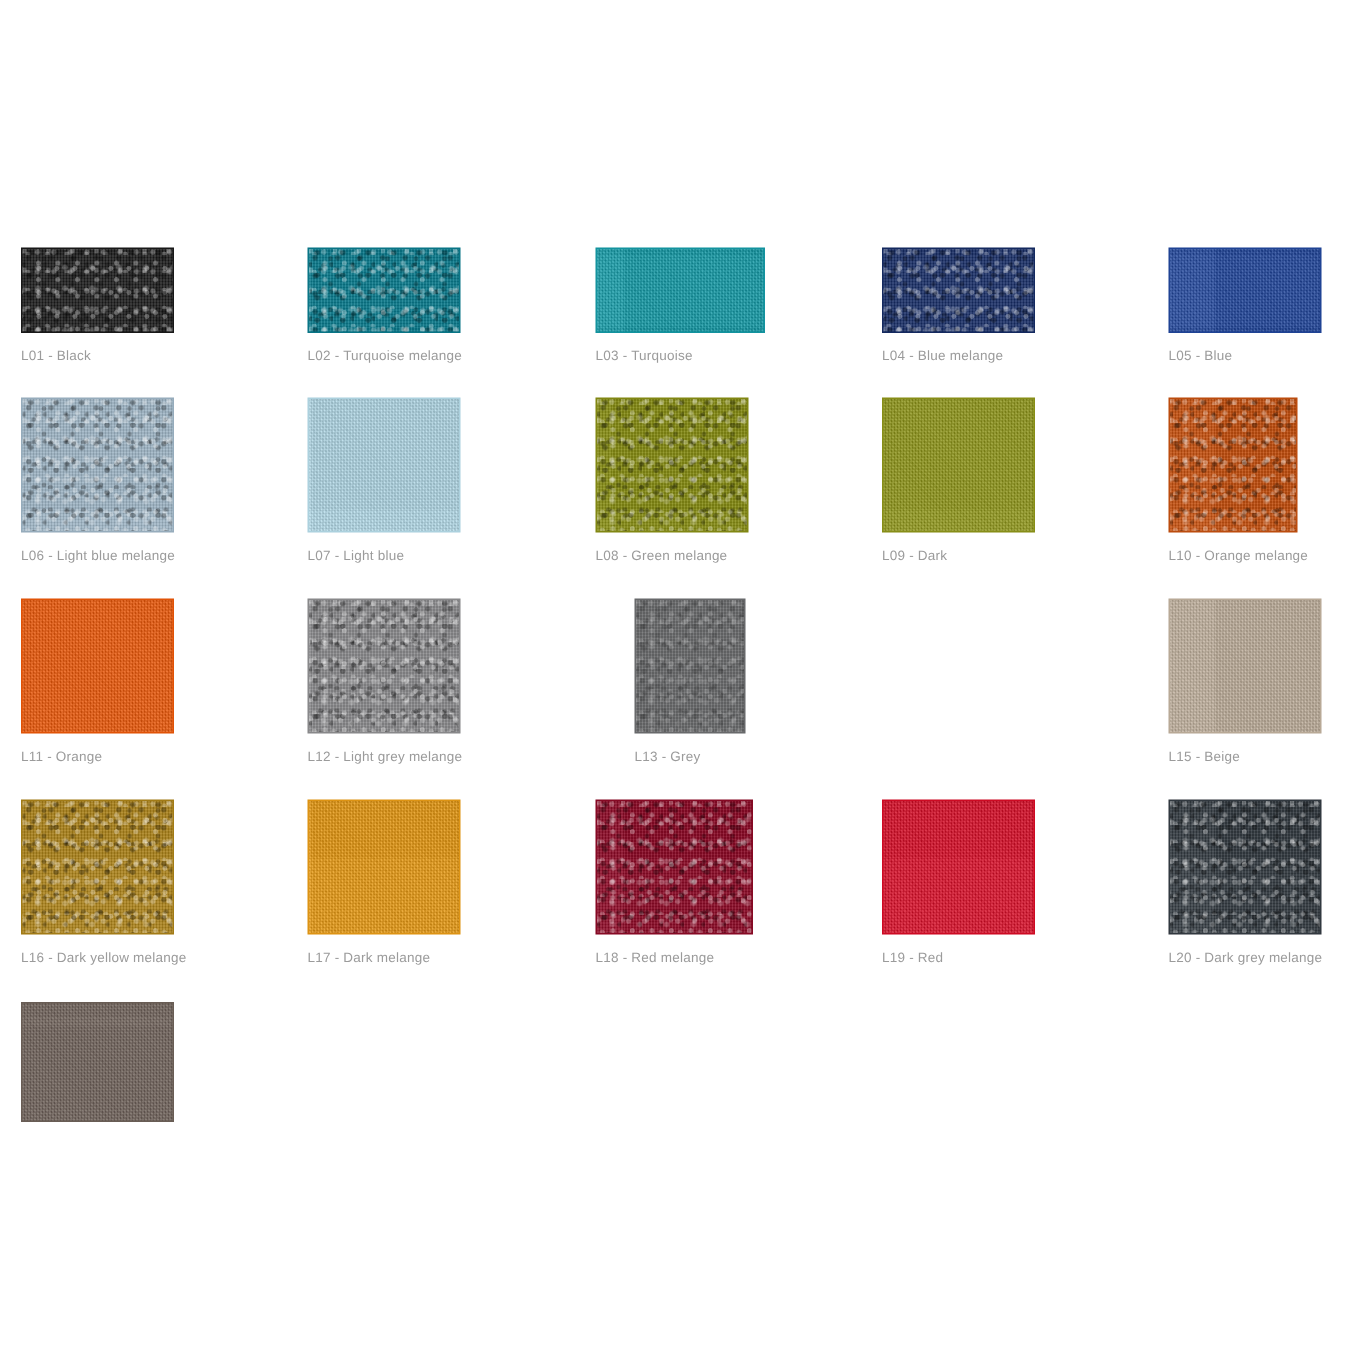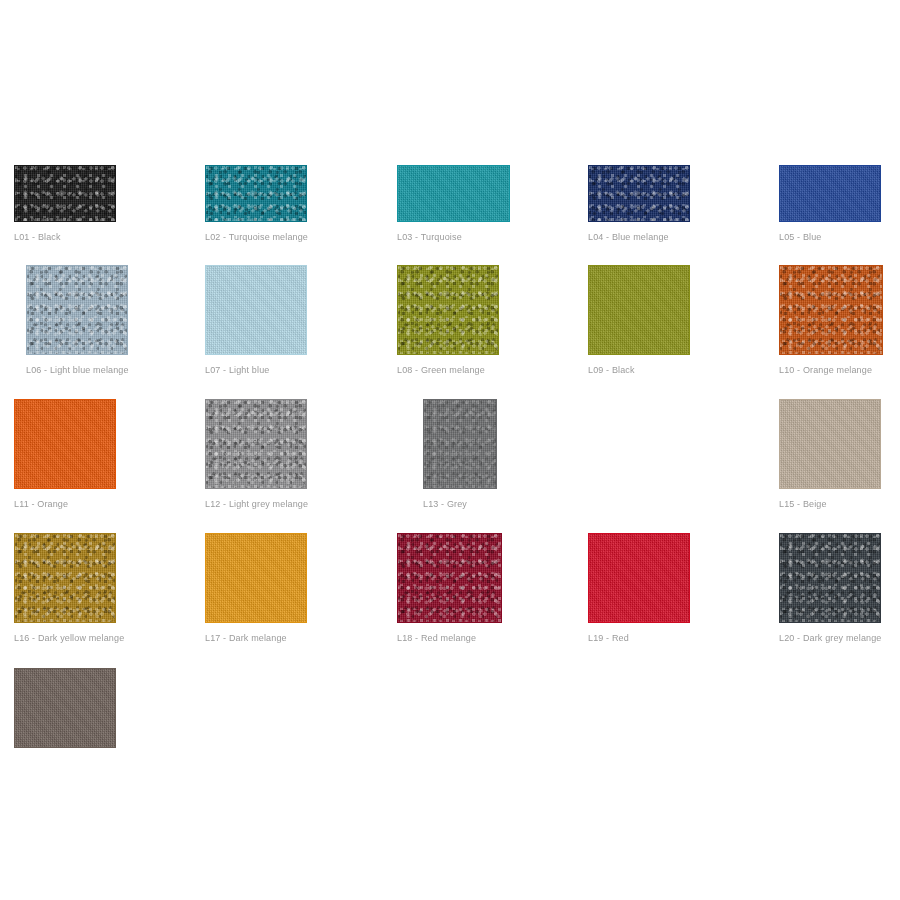--- a/index.html
+++ b/index.html
@@ -114,37 +114,37 @@
       <div class="swatch-label">L03 - Turquoise</div>
     </div>
     <div class="swatch-cell" style="left: 588px; top: 165px; width: 102px;">
       <div class="swatch-chip melange" style="height: 57px; background-color: rgb(21, 43, 99);"></div>
       <div class="swatch-label">L04 - Blue melange</div>
     </div>
     <div class="swatch-cell" style="left: 779px; top: 165px; width: 102px;">
       <div class="swatch-chip solid" style="height: 57px; background-color: rgb(33, 70, 155);"></div>
       <div class="swatch-label">L05 - Blue</div>
     </div>
-    <div class="swatch-cell" style="left: 26px; top: 265px; width: 102px;">
+    <div class="swatch-cell" style="left: 14px; top: 265px; width: 102px;">
       <div class="swatch-chip melange heavy" style="height: 90px; background-color: rgb(157, 180, 196);"></div>
       <div class="swatch-label">L06 - Light blue melange</div>
     </div>
     <div class="swatch-cell" style="left: 205px; top: 265px; width: 102px;">
       <div class="swatch-chip solid" style="height: 90px; background-color: rgb(180, 218, 232);"></div>
       <div class="swatch-label">L07 - Light blue</div>
     </div>
     <div class="swatch-cell" style="left: 397px; top: 265px; width: 102px;">
       <div class="swatch-chip melange" style="height: 90px; background-color: rgb(135, 141, 20);"></div>
       <div class="swatch-label">L08 - Green melange</div>
     </div>
     <div class="swatch-cell" style="left: 588px; top: 265px; width: 102px;">
       <div class="swatch-chip solid" style="height: 90px; background-color: rgb(141, 148, 24);"></div>
-      <div class="swatch-label">L09 - Black</div>
+      <div class="swatch-label">L09 - Dark</div>
     </div>
-    <div class="swatch-cell" style="left: 779px; top: 265px; width: 104px;">
+    <div class="swatch-cell" style="left: 779px; top: 265px; width: 86px;">
       <div class="swatch-chip melange" style="height: 90px; background-color: rgb(196, 80, 15);"></div>
       <div class="swatch-label">L10 - Orange melange</div>
     </div>
     <div class="swatch-cell" style="left: 14px; top: 399px; width: 102px;">
       <div class="swatch-chip solid" style="height: 90px; background-color: rgb(234, 87, 8);"></div>
       <div class="swatch-label">L11 - Orange</div>
     </div>
     <div class="swatch-cell" style="left: 205px; top: 399px; width: 102px;">
       <div class="swatch-chip melange heavy" style="height: 90px; background-color: rgb(142, 142, 144);"></div>
       <div class="swatch-label">L12 - Light grey melange</div>

